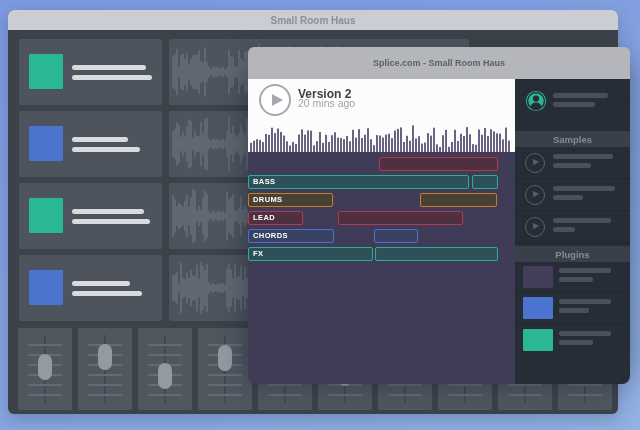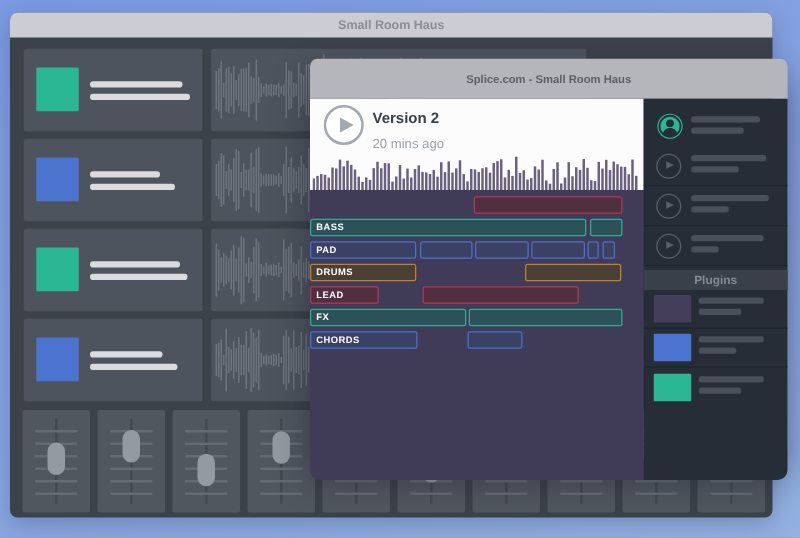--- a/index.html
+++ b/index.html
@@ -38,21 +38,21 @@
                  font-size:9px; font-weight:bold; color:#5c6067; }
   .ov-body { display:flex; height:305px; }
   .ov-left { width:267px; display:flex; flex-direction:column; border-radius:0 0 0 8px; overflow:hidden; }
   .white-area { height:73px; background:#fcfcfd; position:relative; }
   .play-circle { position:absolute; left:11px; top:5px; width:32px; height:32px; border-radius:50%;
                  border:2px solid #a3a9af; background:#fff; }
   .play-circle .tri { position:absolute; left:11px; top:8px; width:0; height:0;
                       border-left:11px solid #a3a9af; border-top:6.5px solid transparent;
                       border-bottom:6.5px solid transparent; }
   .version-label { position:absolute; left:50px; top:8px; font-size:12px; font-weight:bold; color:#3c4147; }
-  .version-time  { position:absolute; left:50px; top:30px; font-size:10.5px; color:#9da3a9; }
+  .version-time  { position:absolute; left:50px; top:18px; font-size:10.5px; color:#9da3a9; }
   .ov-wave { position:absolute; left:2px; bottom:0; }
   .purple-area { flex:1; background:#403c57; padding-top:5px; }
   .lane { position:relative; height:14px; margin-bottom:4px; }
   .seg { position:absolute; top:0; height:14px; border-radius:2px; border:1.5px solid; }
   .seg.red    { border-color:#b13a52; background:#502f41; }
   .seg.teal   { border-color:#2fae94; background:#2d5158; }
   .seg.blue   { border-color:#4a70d2; background:#3a4264; }
   .seg.orange { border-color:#c2802e; background:#4a4134; }
   .lane-label { position:absolute; left:4px; top:1px; font-size:7.5px; font-weight:bold;
                 color:#fff; letter-spacing:.4px; line-height:10px; white-space:nowrap; }
@@ -354,66 +354,59 @@
             <div class="lane">
               <div class="seg red" style="left: 48.9%; width: 44.7%;"></div>
             </div>
             <div class="lane">
               <div class="seg teal" style="left: 0%; width: 82.8%;">
                 <span class="lane-label">BASS</span>
               </div>
               <div class="seg teal" style="left: 84%; width: 9.6%;"></div>
             </div>
             <div class="lane">
-              <div class="seg blue" style="left: 0%; width: 31.8%;">
-                <span class="lane-label">PAD</span>
-              </div>
-              <div class="seg blue" style="left: 33%; width: 15.7%;"></div>
-              <div class="seg blue" style="left: 49.4%; width: 16.1%;"></div>
-              <div class="seg blue" style="left: 66.3%; width: 16.1%;"></div>
-              <div class="seg blue" style="left: 83.2%; width: 3.3%;"></div>
-              <div class="seg blue" style="left: 87.6%; width: 3.8%;"></div>
-            </div>
-            <div class="lane">
               <div class="seg orange" style="left: 0%; width: 31.8%;">
                 <span class="lane-label">DRUMS</span>
               </div>
               <div class="seg orange" style="left: 64.4%; width: 28.9%;"></div>
             </div>
             <div class="lane">
               <div class="seg red" style="left: 0%; width: 20.6%;">
                 <span class="lane-label">LEAD</span>
               </div>
               <div class="seg red" style="left: 33.7%; width: 46.8%;"></div>
             </div>
             <div class="lane">
+              <div class="seg blue" style="left: 0%; width: 32.2%;">
+                <span class="lane-label">CHORDS</span>
+              </div>
+              <div class="seg blue" style="left: 47.2%; width: 16.5%;"></div>
+            </div>
+            <div class="lane">
               <div class="seg teal" style="left: 0%; width: 46.8%;">
                 <span class="lane-label">FX</span>
               </div>
               <div class="seg teal" style="left: 47.6%; width: 46%;"></div>
-            </div>
-            <div class="lane">
-              <div class="seg blue" style="left: 0%; width: 32.2%;">
-                <span class="lane-label">CHORDS</span>
-              </div>
-              <div class="seg blue" style="left: 47.2%; width: 16.5%;"></div>
             </div>
           </div>
       </div>
       <div class="ov-sidebar">
         <div class="user-row">
           <svg class="avatar" viewBox="0 0 24 24">
             <circle cx="12" cy="12" r="11" fill="#2bb793"></circle>
             <circle cx="12" cy="12" r="9.2" fill="none" stroke="#272d36" stroke-width="1.6"></circle>
             <circle cx="12" cy="9.4" r="3.4" fill="#272d36"></circle>
             <path d="M5.6 18.6 C6.8 14.8 9.2 13.6 12 13.6 C14.8 13.6 17.2 14.8 18.4 18.6 A9.2 9.2 0 0 1 5.6 18.6 Z" fill="#272d36"></path>
           </svg>
           <div class="sb-line l1"></div>
           <div class="sb-line l2"></div>
         </div>
+        <div class="sb-header">
+          <span>Samples</span>
+        </div>
         <div id="samples-list">
             <div class="sample-row">
               <div class="s-play">
                 <div class="tri"></div>
               </div>
               <div class="s-lines">
                 <div class="sb-line" style="width: 60px;"></div>
                 <div class="sb-line" style="width: 38px;"></div>
               </div>
             </div>

